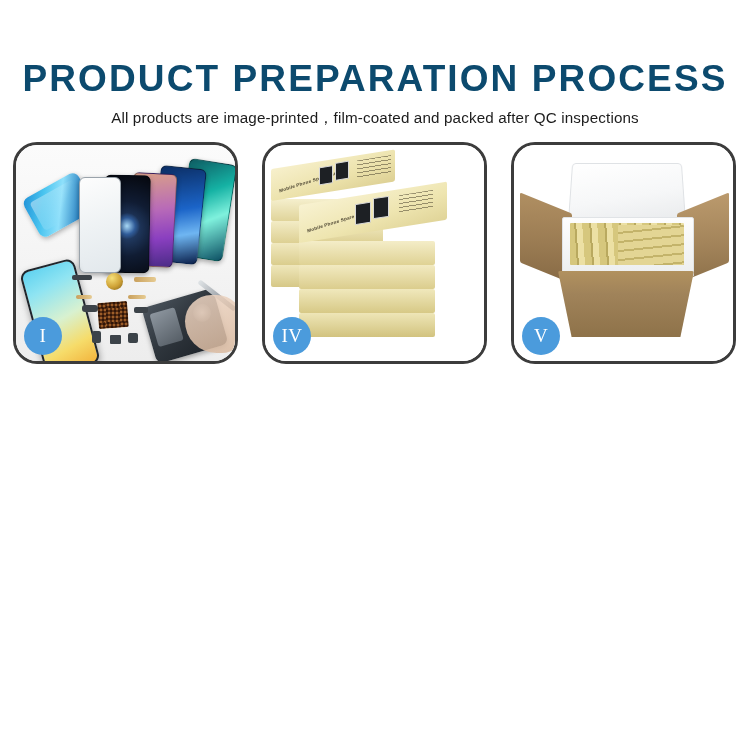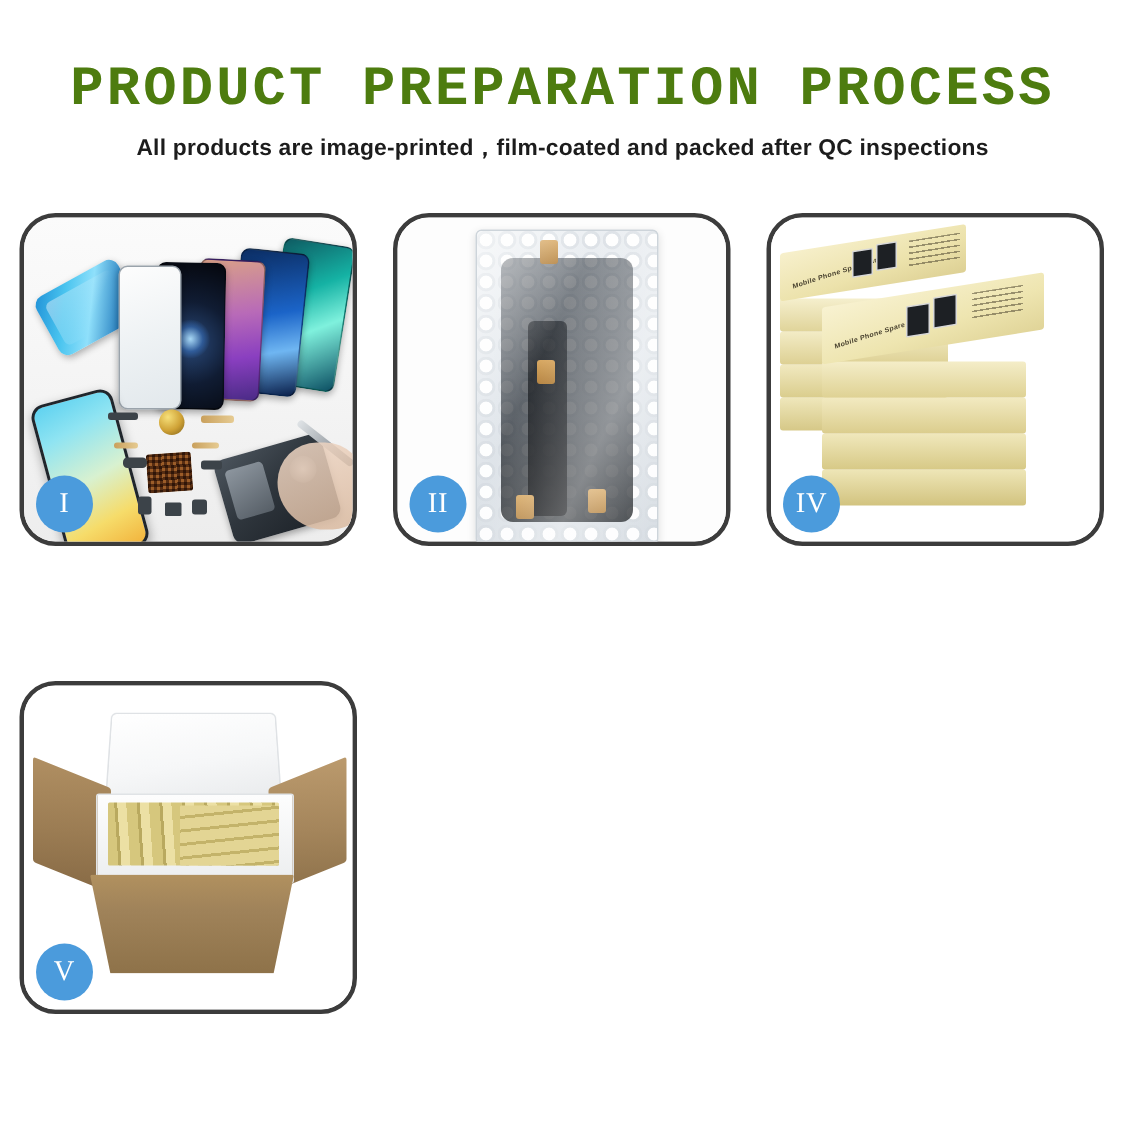--- a/index.html
+++ b/index.html
@@ -24,33 +24,34 @@
 
   
   .header {
     position: absolute;
     left: 0;
     top: 38px;
     width: 750px;
     text-align: center;
   }
   .title {
-    font-family: Liberation Mono, monospace;
+    font-family: Liberation Sans, sans-serif;
     font-size: 37px;
     font-weight: 700;
     letter-spacing: 2.1px;
-    color: #4d7c0f;
+    color: #0c4a6e;
     line-height: 44px;
     white-space: nowrap;
+    margin-top: 19px;
   }
   .subtitle {
     margin-top: 7px;
     font-family: "Liberation Sans", sans-serif;
     font-size: 15.2px;
-    font-weight: 700;
+    font-weight: 400;
     letter-spacing: 0.15px;
     color: #1c1c1c;
     line-height: 20px;
     white-space: nowrap;
   }
 
   
   .grid {
     position: absolute;
     left: 13px;
@@ -499,35 +500,20 @@
         <div class="part" style="left:118px;top:162px;width:14px;height:6px;"></div>
         <div class="flex-ribbon" style="left:118px;top:132px;width:22px;height:5px;"></div>
         <div class="flex-ribbon" style="left:112px;top:150px;width:18px;height:4px;"></div>
         <div class="flex-ribbon" style="left:60px;top:150px;width:16px;height:4px;"></div>
         <div class="tool"></div>
         <div class="hand"></div>
       </div>
       <div class="badge">I</div>
     </div>
 
-    <div class="card">
-      <div class="card-stage">
-        <div class="c2-bg"></div>
-        <div class="bubble-bag">
-          <div class="bag-item"></div>
-          <div class="bag-dark"></div>
-          <div class="bag-tab" style="left:42px;top:6px;"></div>
-          <div class="bag-tab" style="left:40px;top:86px;"></div>
-          <div class="bag-tab" style="left:26px;top:176px;"></div>
-          <div class="bag-tab" style="left:74px;top:172px;"></div>
-          <div class="bubble-sheen"></div>
-        </div>
-      </div>
-      <div class="badge">II</div>
-    </div>
 
 
     <div class="card">
       <div class="card-stage">
         <div class="c4-bg"></div>
 
         <div class="kbox" style="left:6px;top:120px;width:112px;height:22px;background:linear-gradient(180deg,#efe7bb,#d6c887);"></div>
         <div class="kbox" style="left:6px;top:98px;width:112px;height:22px;background:linear-gradient(180deg,#f1e9c0,#dacd8d);"></div>
         <div class="kbox" style="left:6px;top:76px;width:112px;height:22px;background:linear-gradient(180deg,#f3ecc6,#ddd093);"></div>
         <div class="kbox" style="left:6px;top:54px;width:112px;height:22px;background:linear-gradient(180deg,#f5efcd,#e0d49a);"></div>

